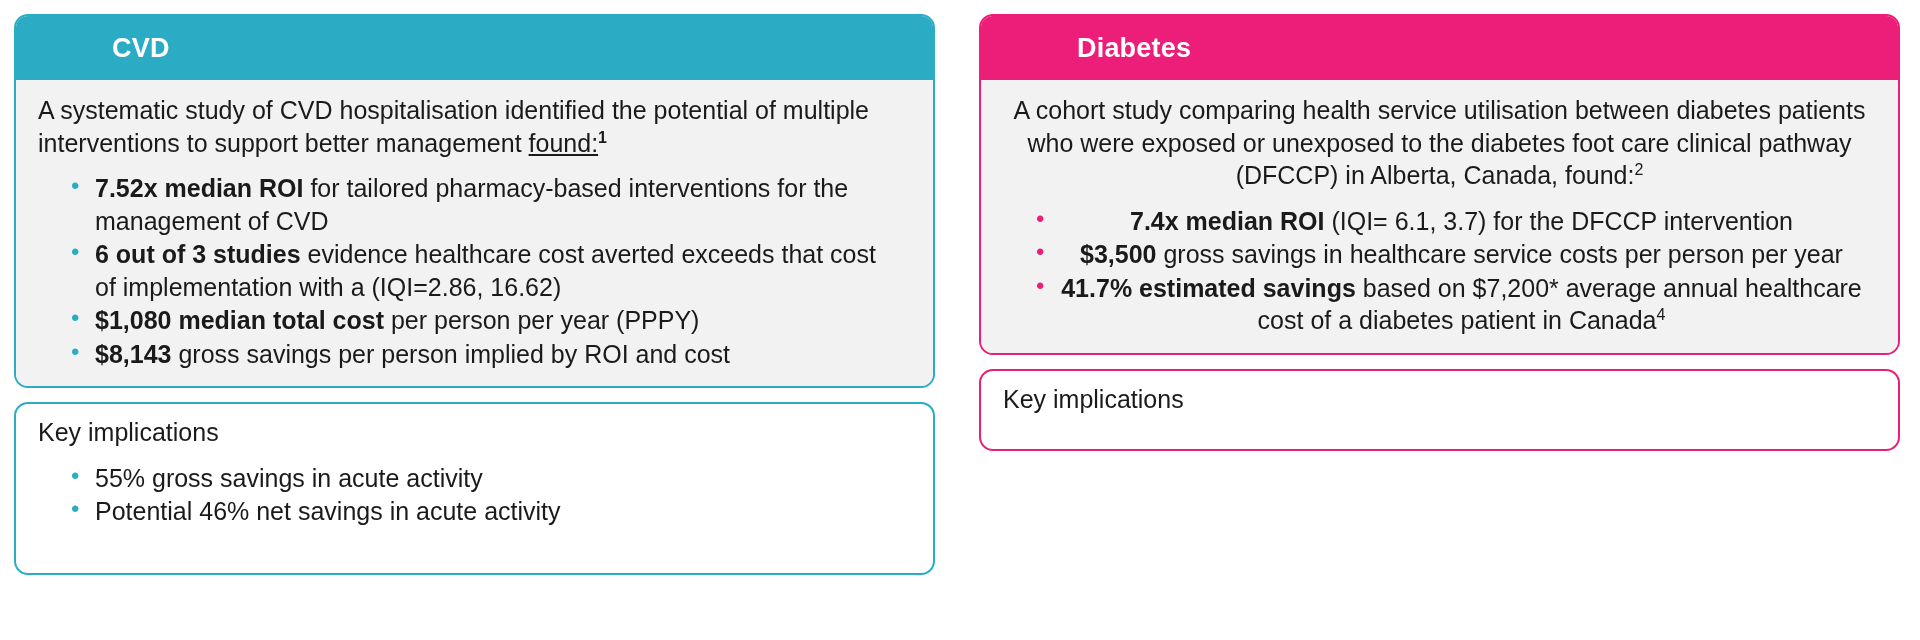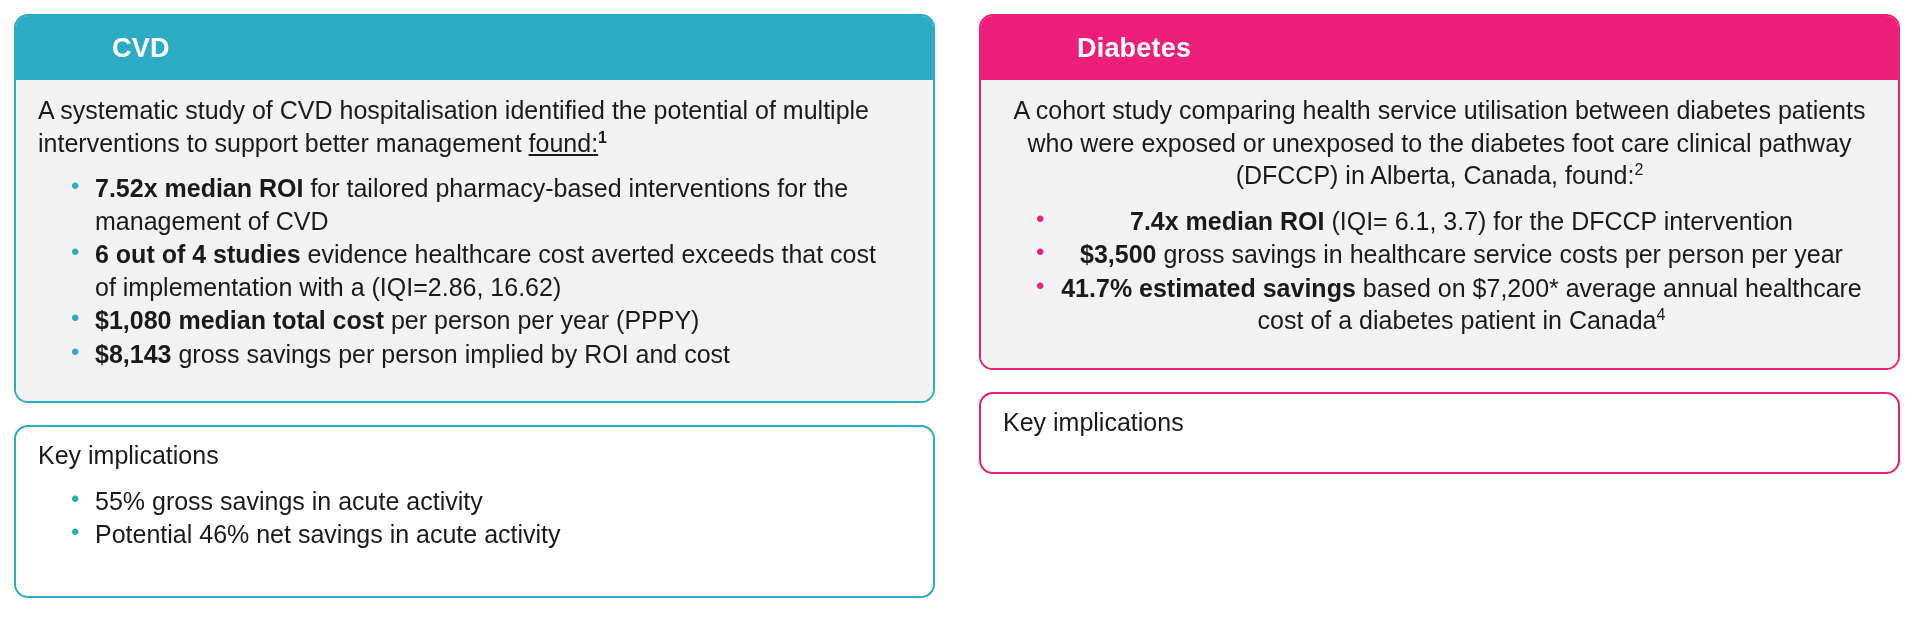--- a/index.html
+++ b/index.html
@@ -12,21 +12,21 @@
   .slide {
     width: 1920px; height: 640px;
     display: flex;
     gap: 44px;
     padding: 14px 20px 20px 14px;
   }
   .column {
     flex: 1 1 0;
     display: flex;
     flex-direction: column;
-    gap: 22px;
+    gap: 14px;
     min-width: 0;
   }
   
   .card {
     border-radius: 14px;
     overflow: hidden;
     border: 2px solid transparent;
     background: #f2f2f2;
     display: flex;
     flex-direction: column;
@@ -36,21 +36,21 @@
     display: flex;
     align-items: center;
     padding-left: 96px;
     color: #ffffff;
     font-size: 27px;
     font-weight: bold;
     letter-spacing: .2px;
   }
   .card-body {
     background: #f2f2f2;
-    padding: 14px 22px 18px 22px;
+    padding: 14px 22px 3px 22px;
     font-size: 25px;
     line-height: 1.3;
     color: #1a1a1a;
   }
   .intro { margin: 0 0 2px 0; }
   .sup { font-size: 16px; vertical-align: super; }
   .underline { text-decoration: underline; }
   ul.bullets {
     list-style: none;
     margin: 13px;
@@ -101,21 +101,21 @@
     <div class="card">
       <div class="card-header">
         <span>CVD</span>
       </div>
       <div class="card-body">
         <p class="intro">
           <span>A systematic study of CVD hospitalisation identified the potential of multiple interventions to support better management </span><span class="underline">found:</span><span class="sup b">1</span>
         </p>
         <ul class="bullets">
           <li><span class="b">7.52x median ROI</span><span> for tailored pharmacy-based interventions for the management of CVD</span></li>
-          <li><span class="b">6 out of 4 studies</span><span> evidence healthcare cost averted exceeds that cost of implementation with a (IQI=2.86, 16.62)</span></li>
+          <li><span class="b">6 out of 3 studies</span><span> evidence healthcare cost averted exceeds that cost of implementation with a (IQI=2.86, 16.62)</span></li>
           <li><span class="b">$1,080 median total cost</span><span> per person per year (PPPY)</span></li>
           <li><span class="b">$8,143</span><span> gross savings per person implied by ROI and cost</span></li>
         </ul>
       </div>
     </div>
 
     <div class="impl">
       <div class="impl-title">Key implications</div>
       <ul class="bullets">
         <li>55% gross savings in acute activity</li>

